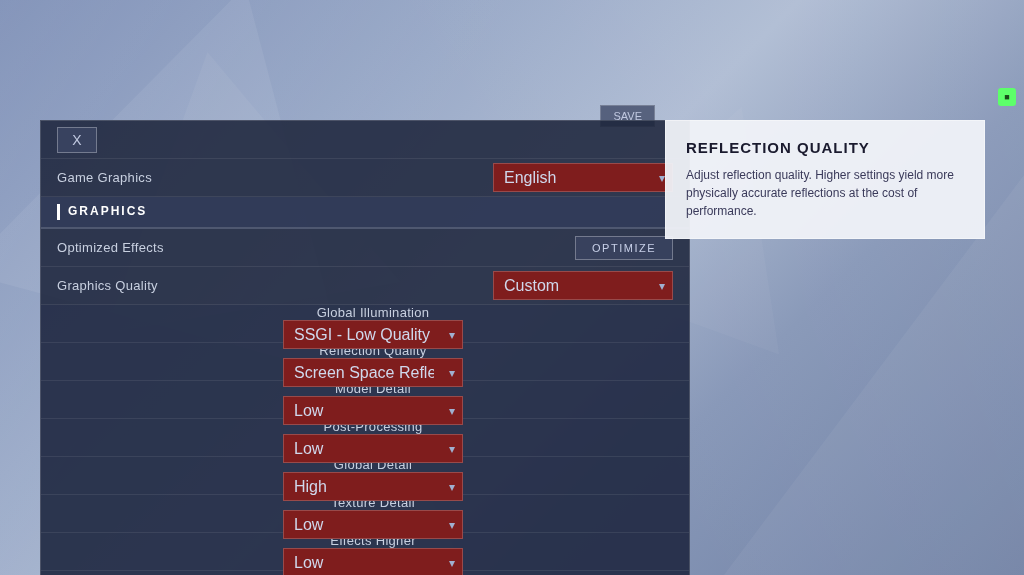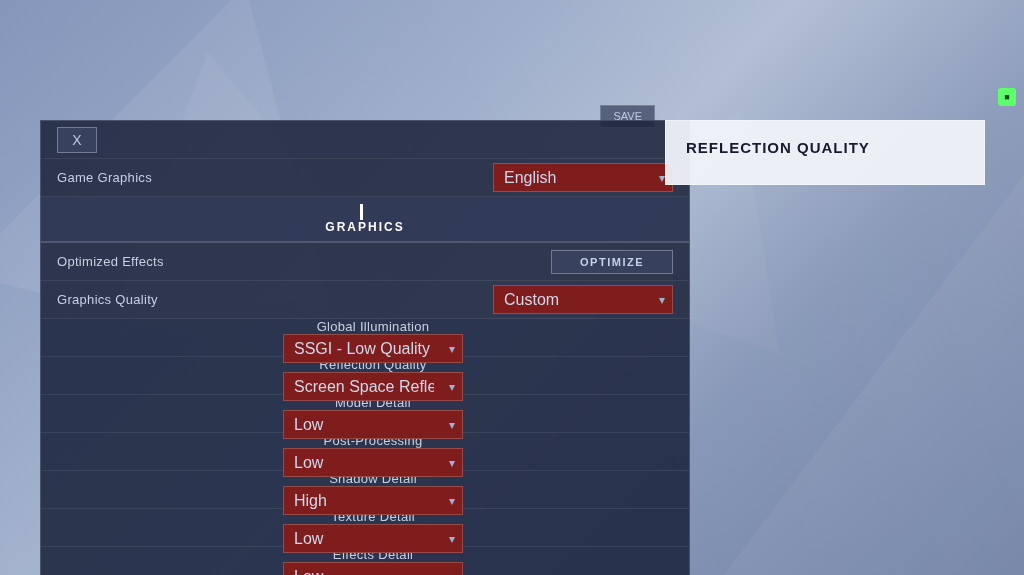--- a/index.html
+++ b/index.html
@@ -158,35 +158,33 @@
       font-size: 14px;
       cursor: pointer;
     }
 
     
     .optimize-btn {
       background: rgba(60, 70, 100, 0.7);
       border: 1px solid rgba(255,255,255,0.3);
       color: #c8d0e8;
       font-size: 11px;
-      font-weight: bold;
+      font-weight: normal;
       letter-spacing: 1.5px;
-      padding: 5px 28px;
+      padding: 5px 16px;
       cursor: pointer;
       text-transform: uppercase;
     }
 
     
     .section-header {
       background: rgba(50, 60, 90, 0.9);
       padding: 7px 16px;
       display: flex;
-      align-items: center;
       border-bottom: 2px solid rgba(255,255,255,0.15);
-      flex-direction: column;
     }
     .section-header-text {
       color: #ffffff;
       font-size: 12px;
       font-weight: bold;
       letter-spacing: 2px;
       text-transform: uppercase;
     }
     .section-header-bar {
       width: 3px;
@@ -361,21 +359,21 @@
       <select class="dropdown">
         <option selected="">Low</option>
         <option>Medium</option>
         <option>High</option>
         <option>Ultra</option>
       </select>
     </div>
   </div>
 
   <div class="setting-row sub">
-    <span class="setting-label">Shadow Detail</span>
+    <span class="setting-label">Global Detail</span>
     <div class="setting-control dropdown-wrapper">
       <select class="dropdown">
         <option>Low</option>
         <option>Medium</option>
         <option selected="">High</option>
         <option>Ultra</option>
       </select>
     </div>
   </div>
 
@@ -385,33 +383,34 @@
       <select class="dropdown">
         <option selected="">Low</option>
         <option>Medium</option>
         <option>High</option>
         <option>Ultra</option>
       </select>
     </div>
   </div>
 
   <div class="setting-row sub">
-    <span class="setting-label">Effects Detail</span>
+    <span class="setting-label">Effects Higher</span>
     <div class="setting-control dropdown-wrapper">
       <select class="dropdown">
         <option selected="">Low</option>
         <option>Medium</option>
         <option>High</option>
         <option>Ultra</option>
       </select>
     </div>
   </div>
 
   <div class="setting-row sub">
     
     
   </div>
 
 </div>
 
 <div class="info-panel">
   <div class="info-title">REFLECTION QUALITY</div>
+  <div class="info-desc">Adjust reflection quality. Higher settings yield more physically accurate reflections at the cost of performance.</div>
 </div>
 
 </body></html>

